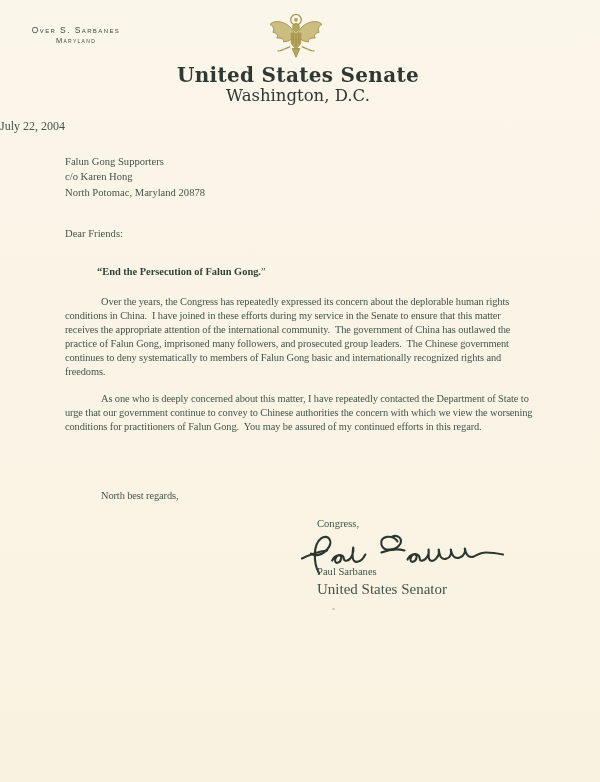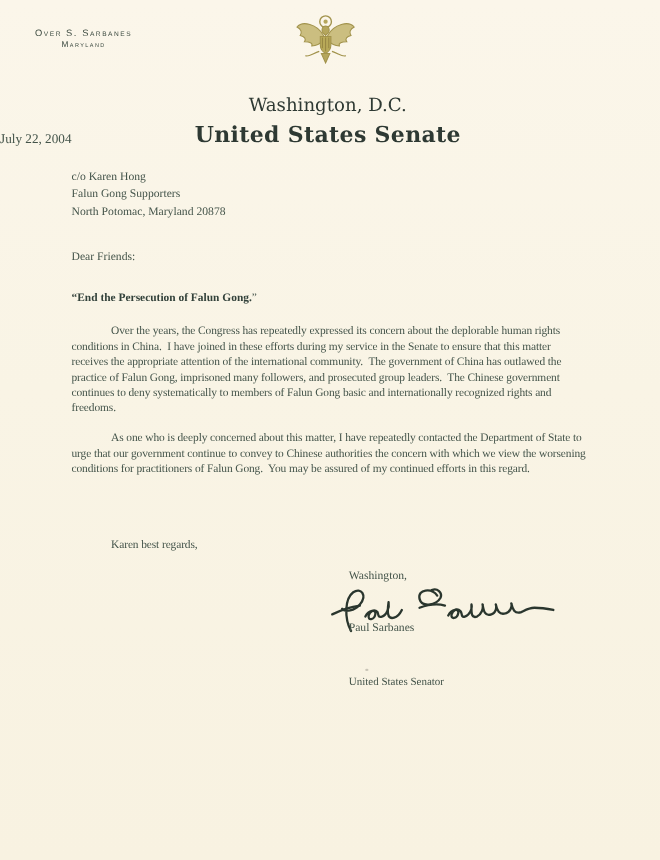--- a/index.html
+++ b/index.html
@@ -32,21 +32,20 @@
     font-size:7.5px;letter-spacing:1.3px;
     font-variant:small-caps;
     margin-top:1px;
   }
   .seal{left:266px;top:12px;width:60px;height:52px;}
   .org{
     left:0;right:4px;top:63px;text-align:center;
     font-family:"DejaVu Serif", serif;
     font-weight:700;font-size:20px;color:#2e3933;
     letter-spacing:0.3px;
-    margin-top:47px;
   }
   .city{
     left:0;right:4px;top:86px;text-align:center;
     font-family:"DejaVu Serif", serif;
     font-weight:400;font-size:16.5px;color:#2e3933;
   }
   .date{
     left:0;right:2px;top:119px;text-align:left;
     font-size:12px;color:#44544a;
   }
@@ -66,28 +65,28 @@
     letter-spacing:-0.1px;
     white-space:pre-wrap;
     margin:0;
   }
   .indent{text-indent:36px;}
   .p1{top:251px;}
   .p2{top:295px;}
   .p3{top:392px;}
   .p4{top:460px;}
   .p5{top:489px;}
-  .para b{color:#32413a;font-weight:700;letter-spacing:0;}
+  .para b{color:#32413a;font-weight:700;letter-spacing:0;margin-left:32px;}
 
   
   .valediction{left:317px;top:518px;font-size:10.6px;}
   .sig{left:299px;top:531px;width:206px;height:47px;}
   .sig path{stroke:#2a362e;stroke-width:2.1;fill:none;stroke-linecap:round;stroke-linejoin:round;}
   .signer-name{left:317px;top:566px;font-size:10.6px;}
-  .signer-title{left:317px;top:615px;font-size:10px;}
+  .signer-title{left:317px;top:581px;font-size:15px;}
 
   .speck{
     left:332px;top:608px;width:3px;height:2px;border-radius:50%;
     background:rgba(60,60,50,0.25);
   }
 </style>
 </head>
 <body>
 
 <div class="paper">
@@ -112,37 +111,37 @@
         <path d="M36,36 C42,38 47,42 49,40" fill="none" stroke-width="1.2"></path>
       </g>
     </svg>
   </div>
 
   <div class="abs org">United States Senate</div>
   <div class="abs city">Washington, D.C.</div>
   <div class="abs date">July 22, 2004</div>
 
   <div class="abs recipient">
+    <div>Falun Gong Supporters</div>
     <div>c/o Karen Hong</div>
-    <div>Falun Gong Supporters</div>
     <div>North Potomac, Maryland  20878</div>
   </div>
 
   <div class="abs salutation">Dear Friends:</div>
 
   <p class="abs para indent p1"><br><b>“End the Persecution of Falun Gong.</b><span>”</span></p>
 
   <p class="abs para indent p2">Over the years, the Congress has repeatedly expressed its concern about the deplorable human rights conditions in China.  I have joined in these efforts during my service in the Senate to ensure that this matter receives the appropriate attention of the international community.  The government of China has outlawed the practice of Falun Gong, imprisoned many followers, and prosecuted group leaders.  The Chinese government continues to deny systematically to members of Falun Gong basic and internationally recognized rights and freedoms.</p>
 
   <p class="abs para indent p3">As one who is deeply concerned about this matter, I have repeatedly contacted the Department of State to urge that our government continue to convey to Chinese authorities the concern with which we view the worsening conditions for practitioners of Falun Gong.  You may be assured of my continued efforts in this regard.</p>
 
 
-  <p class="abs para indent p5">Karen best regards,</p>
+  <p class="abs para indent p5">North best regards,</p>
 
-  <div class="abs valediction">Washington,</div>
+  <div class="abs valediction">Congress,</div>
 
   <div class="abs sig">
     <svg viewBox="0 0 205 46" width="206" height="47" aria-hidden="true">
       <path d="M3,27 C11,23 20,20 28,19"></path>
       <path d="M20,42 C14,31 14,13 22,7 C29,2 35,10 28,18 C23,24 15,25 12,22"></path>
       <path d="M33,29 C36,23 43,22 42,27 C41,32 35,33 36,28 C37,24 41,22 44,25 C45,27 44,30 48,29 C52,28 55,21 54,16 C53,23 52,32 59,30 C63,29 65,25 66,23"></path>
       <path d="M98,10 C93,3 80,4 82,13 C84,21 97,19 101,12 C103,7 98,3 93,5"></path>
       <path d="M82,21 C90,18 98,17 105,19"></path>
       <path d="M108,28 C111,22 118,21 117,26 C116,31 110,32 111,27 C112,23 116,21 119,24 C121,26 119,30 123,29 C127,28 130,22 129,18 C129,24 128,31 134,29 C138,27 140,22 139,18 C140,24 141,29 147,27 C151,26 152,21 151,18 C152,23 154,28 160,26 C164,25 166,20 165,17 C166,22 168,27 174,25 C178,23 181,21 186,21 C192,21 198,22 203,23"></path>
     </svg>

